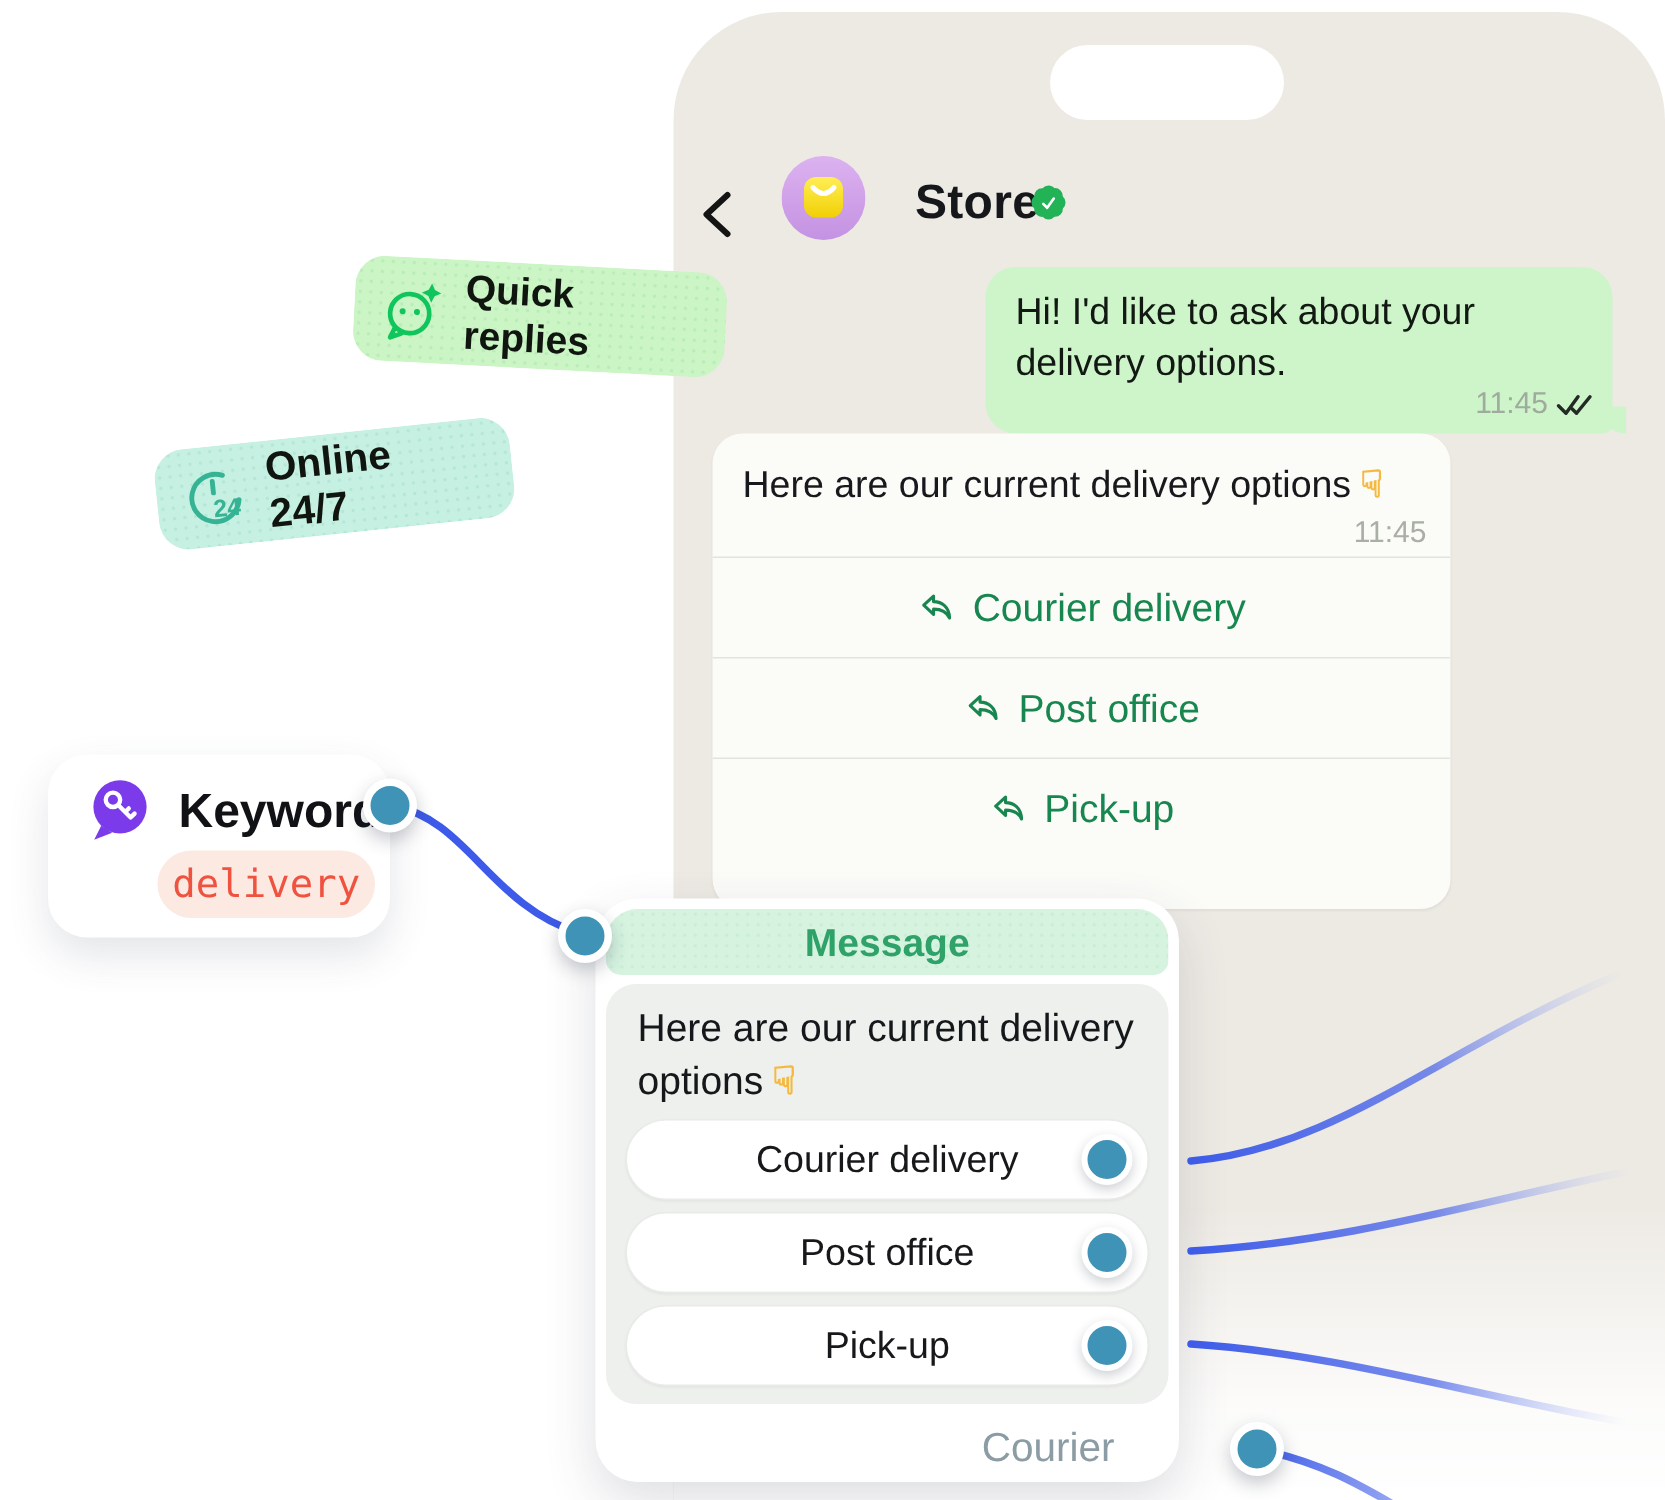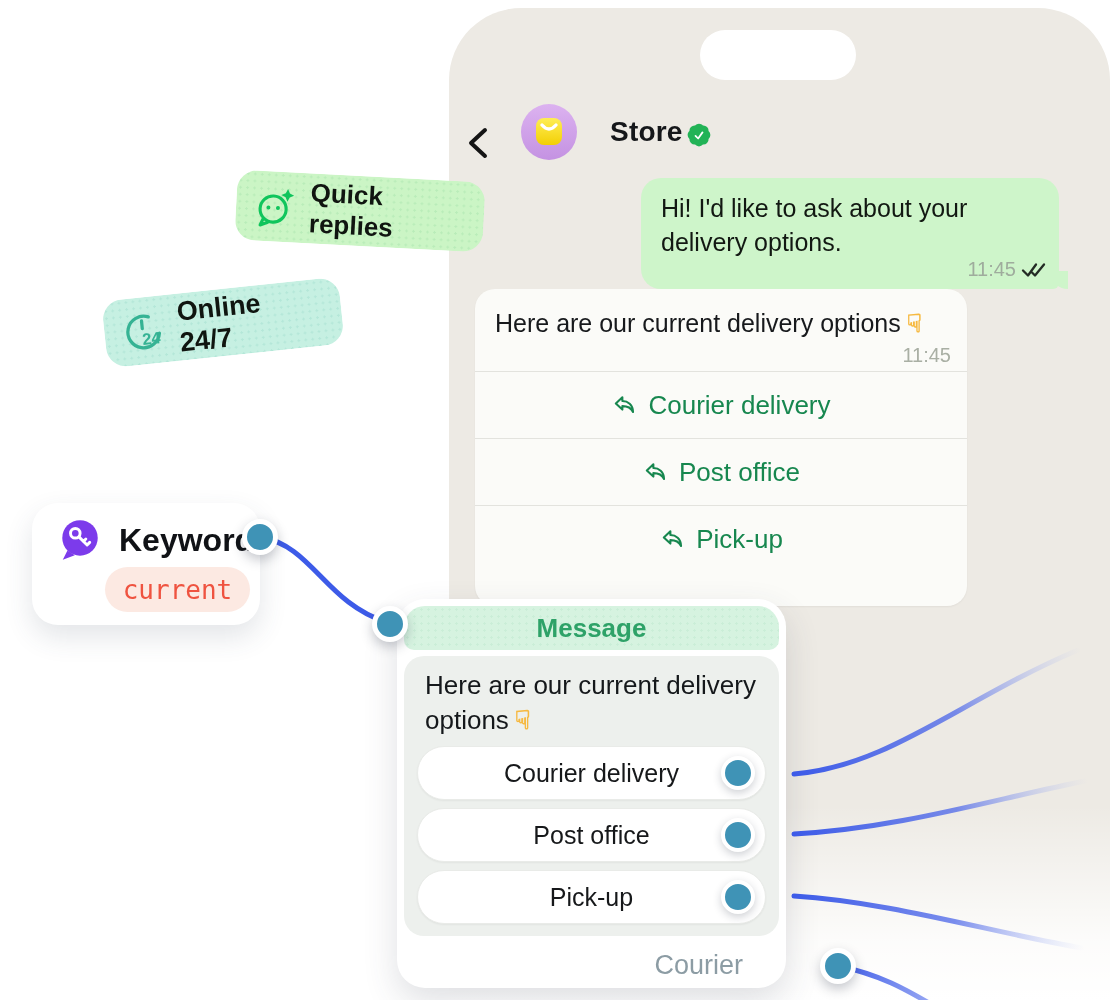--- a/index.html
+++ b/index.html
@@ -6,25 +6,25 @@
   .stage{position:relative;width:1110px;height:1000px;overflow:hidden;background:#fff;
          font-family:"Liberation Sans",sans-serif;color:#17191c;}
 
   
   .phone{position:absolute;left:449px;top:8px;width:661px;height:992px;
          background:#EDEAE4;border-radius:72px 72px 0 0;}
   .notch{position:absolute;left:251px;top:22px;width:156px;height:50px;border-radius:26px;background:#fff;}
   .chat-header{position:absolute;left:0;top:96px;width:100%;height:80px;}
   .back{position:absolute;left:16px;top:22px;width:26px;height:34px;cursor:pointer;}
   .avatar{position:absolute;left:72px;top:0;width:56px;height:56px;}
-  .store-title{position:absolute;left:161px;top:12px;font-size:28px;font-weight:700;color:#15171a;letter-spacing:.2px;}
+  .store-title{position:absolute;left:161px;top:12px;font-size:32px;font-weight:700;color:#15171a;letter-spacing:.2px;}
   .verified{position:absolute;left:236px;top:17px;width:28px;height:28px;}
 
   
-  .bubble-out{position:absolute;left:192px;top:170px;width:418px;min-height:104px;background:#CEF5CA;
+  .bubble-out{position:absolute;left:208px;top:170px;width:418px;min-height:104px;background:#CEF5CA;
               border-radius:20px 20px 6px 20px;padding:13px 18px 30px 20px;box-sizing:border-box;}
   .bubble-out .msg{display:block;width:358px;font-size:25px;line-height:34px;color:#121812;}
   .gb-tail{position:absolute;right:-9px;bottom:0;width:18px;height:18px;background:#CEF5CA;
            border-bottom-left-radius:18px;}
   .gb-meta{position:absolute;right:12px;bottom:8px;display:flex;align-items:center;gap:5px;}
   .gb-time{font-size:20px;color:#9FAC9D;}
 
   .bubble-in{position:absolute;left:26px;top:281px;width:492px;height:317px;background:#FBFBF8;
              border-radius:20px;overflow:hidden;box-shadow:0 1px 2px rgba(0,0,0,.05);box-sizing:border-box;}
   .bi-text{padding:16px 20px 0 20px;font-size:25px;line-height:36px;color:#17191c;}
@@ -175,21 +175,21 @@
   <div class="kw-card">
     <div class="kw-row">
       <svg width="46" height="48" viewBox="0 0 44 46">
         <circle cx="22" cy="21" r="17" fill="#7C3BEB"></circle>
         <path d="M10 33 L5.5 42 L17 37.5 Z" fill="#7C3BEB"></path>
         <circle cx="17.5" cy="16.5" r="4.6" fill="none" stroke="#fff" stroke-width="2.8"></circle>
         <path d="M21 20 L28.8 27.8 M28.8 27.8 L31.3 25.3 M25.3 24.3 L27.6 22" fill="none" stroke="#fff" stroke-width="2.8" stroke-linecap="round"></path>
       </svg>
       <span class="kw-title">Keyword</span>
     </div>
-    <div class="kw-tag">current</div>
+    <div class="kw-tag">delivery</div>
   </div>
 
   <div class="node">
     <div class="node-header">Message</div>
     <div class="node-body">
       <div class="node-text">
         <span>Here are our current delivery options</span><span class="point-down"></span>
       </div>
       <div class="node-btn">
         <span>Courier delivery</span>

